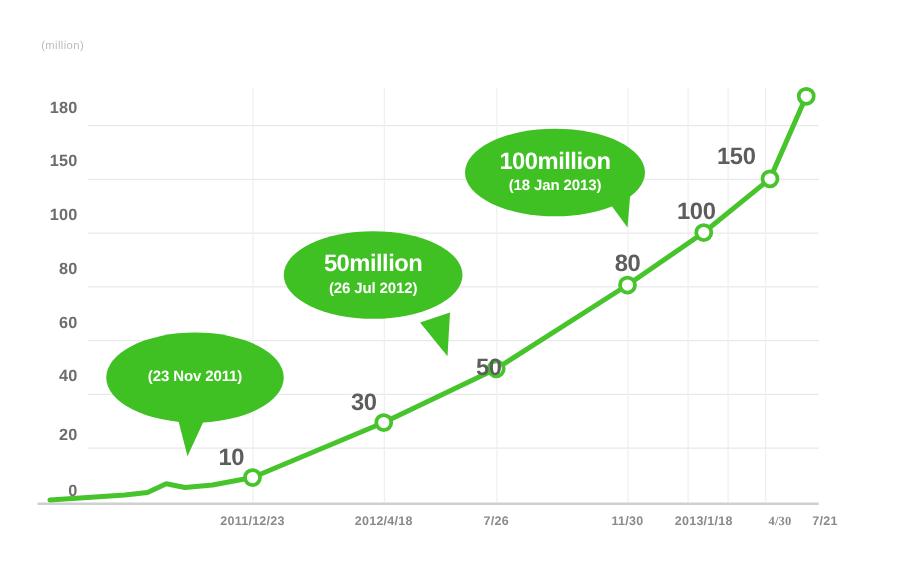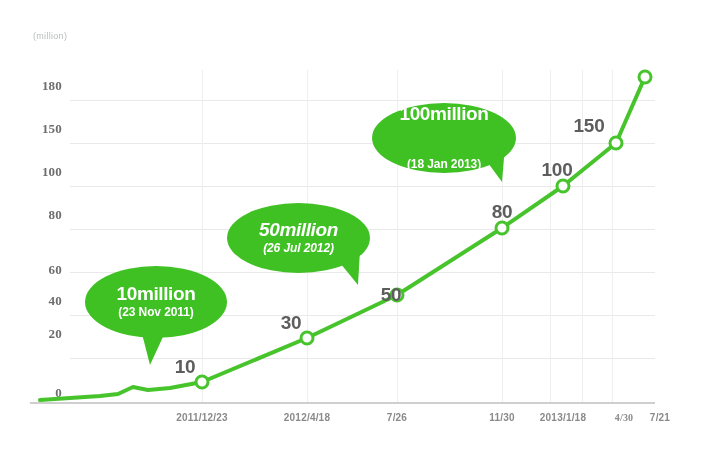--- a/index.html
+++ b/index.html
@@ -82,21 +82,20 @@
     font-weight: bold;
     color: #6d6d6d;
     letter-spacing: 0.2px;
   }
   .ytick-wrap {
     position: absolute;
     left: 0;
     top: 0;
     width: 62px;
     height: 398px;
-    font-family: Liberation Serif, serif;
   }
 
   
   .xtick {
     position: absolute;
     top: 412px;
     font-size: 10px;
     font-weight: bold;
     color: #8a8a8a;
     white-space: nowrap;
@@ -198,23 +197,23 @@
     <div class="gridline-v" style="left:542px; top:0px;   height:332px;"></div>
   </div>
 
   <div class="axis-x"></div>
 
   <div class="ytick-wrap">
     <div class="ytick" style="top:78px;">180</div>
     <div class="ytick" style="top:121px;">150</div>
     <div class="ytick" style="top:164px;">100</div>
     <div class="ytick" style="top:207px;">80</div>
-    <div class="ytick" style="top:262px;">60</div>
+    <div class="ytick" style="top:250px;">60</div>
     <div class="ytick" style="top:293px;">40</div>
-    <div class="ytick" style="top:326px;">20</div>
+    <div class="ytick" style="top:340px;">20</div>
     <div class="ytick" style="top:385px;">0</div>
   </div>
 
   <div>
     <div class="xtick" style="left:202px;">2011/12/23</div>
     <div class="xtick" style="left:307px;">2012/4/18</div>
     <div class="xtick" style="left:397px;">7/26</div>
     <div class="xtick" style="left:502px;">11/30</div>
     <div class="xtick" style="left:563px;">2013/1/18</div>
     <div class="xtick" style="left:624px;font-family:Liberation Serif, serif;">4/30</div>
@@ -236,36 +235,35 @@
   <div>
     <div class="pt-label" style="left:185px; top:356px;">10</div>
     <div class="pt-label" style="left:291px; top:312px;">30</div>
     <div class="pt-label" style="left:391px; top:284px;">50</div>
     <div class="pt-label" style="left:502px; top:201px;">80</div>
     <div class="pt-label" style="left:557px; top:159px;">100</div>
     <div class="pt-label" style="left:589px; top:115px;">150</div>
   </div>
 
   <div class="bubble" style="left:85px; top:266px; width:142px; height:72px;">
-    <div class="b-main">10million</div>
     <div class="b-sub">(23 Nov 2011)</div>
   </div>
   <svg class="series">
     <polygon points="140,326 168,326 150,365" fill="#3fc023"></polygon>
   </svg>
 
-  <div class="bubble" style="left:227px; top:203px; width:143px; height:70px;font-style:italic;">
+  <div class="bubble" style="left:227px; top:185px; width:143px; height:70px;">
     <div class="b-main">50million</div>
     <div class="b-sub">(26 Jul 2012)</div>
   </div>
   <svg class="series">
     <polygon points="336,258 360,250 358,285" fill="#3fc023"></polygon>
   </svg>
 
-  <div class="bubble" style="left:372px; top:103px; width:144px; height:70px;justify-content:space-between;">
+  <div class="bubble" style="left:372px; top:103px; width:144px; height:70px;">
     <div class="b-main">100million</div>
     <div class="b-sub">(18 Jan 2013)</div>
   </div>
   <svg class="series">
     <polygon points="480,152 505,146 502,182" fill="#3fc023"></polygon>
   </svg>
 
 
 </div>
 

